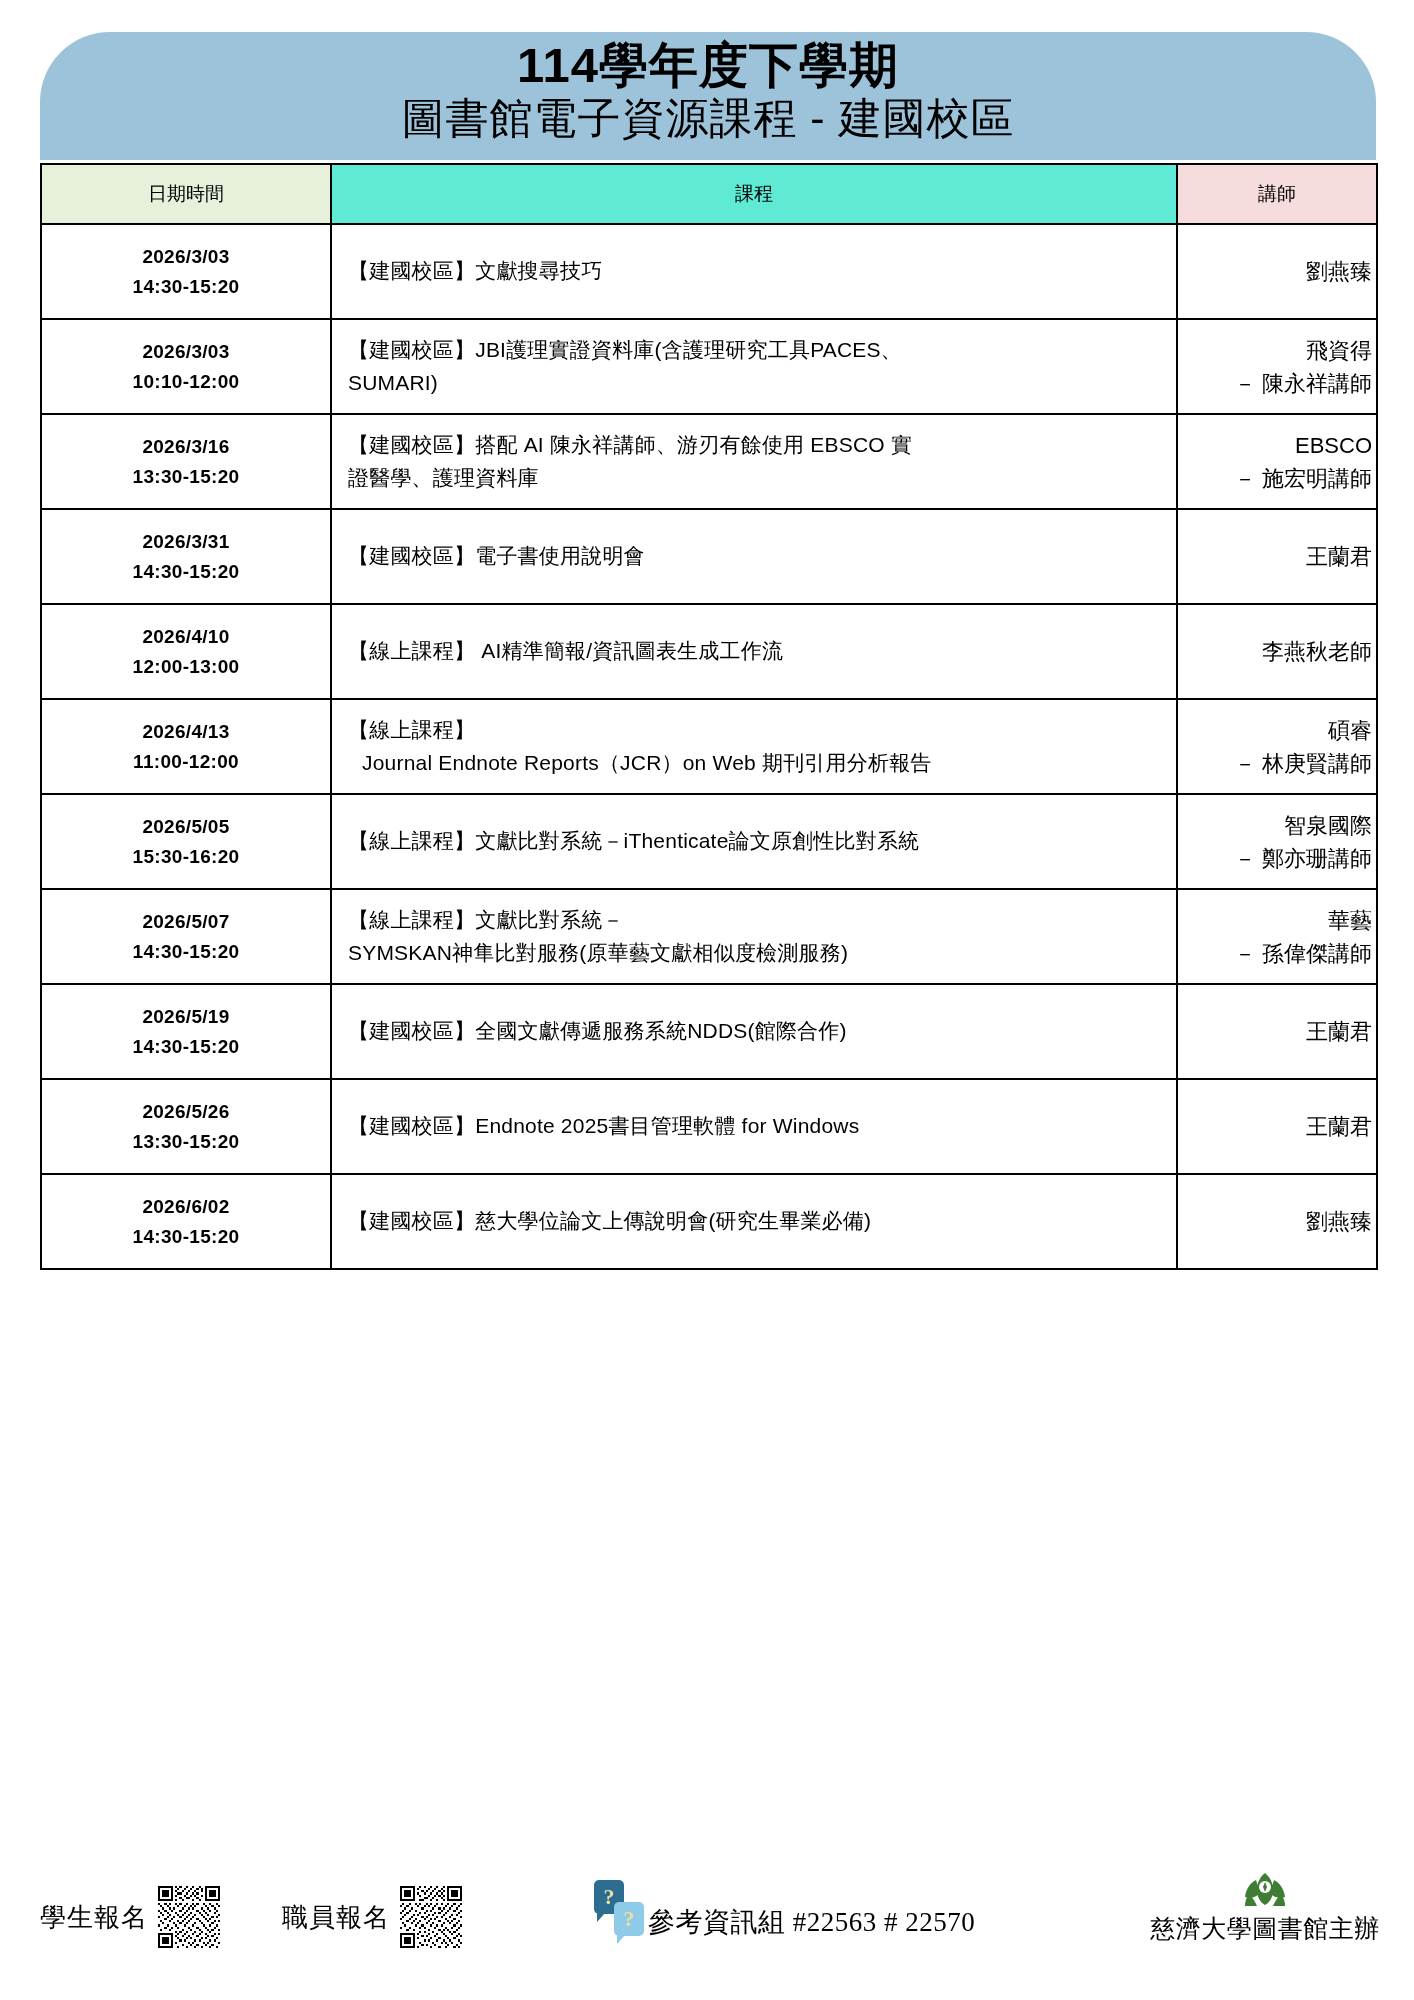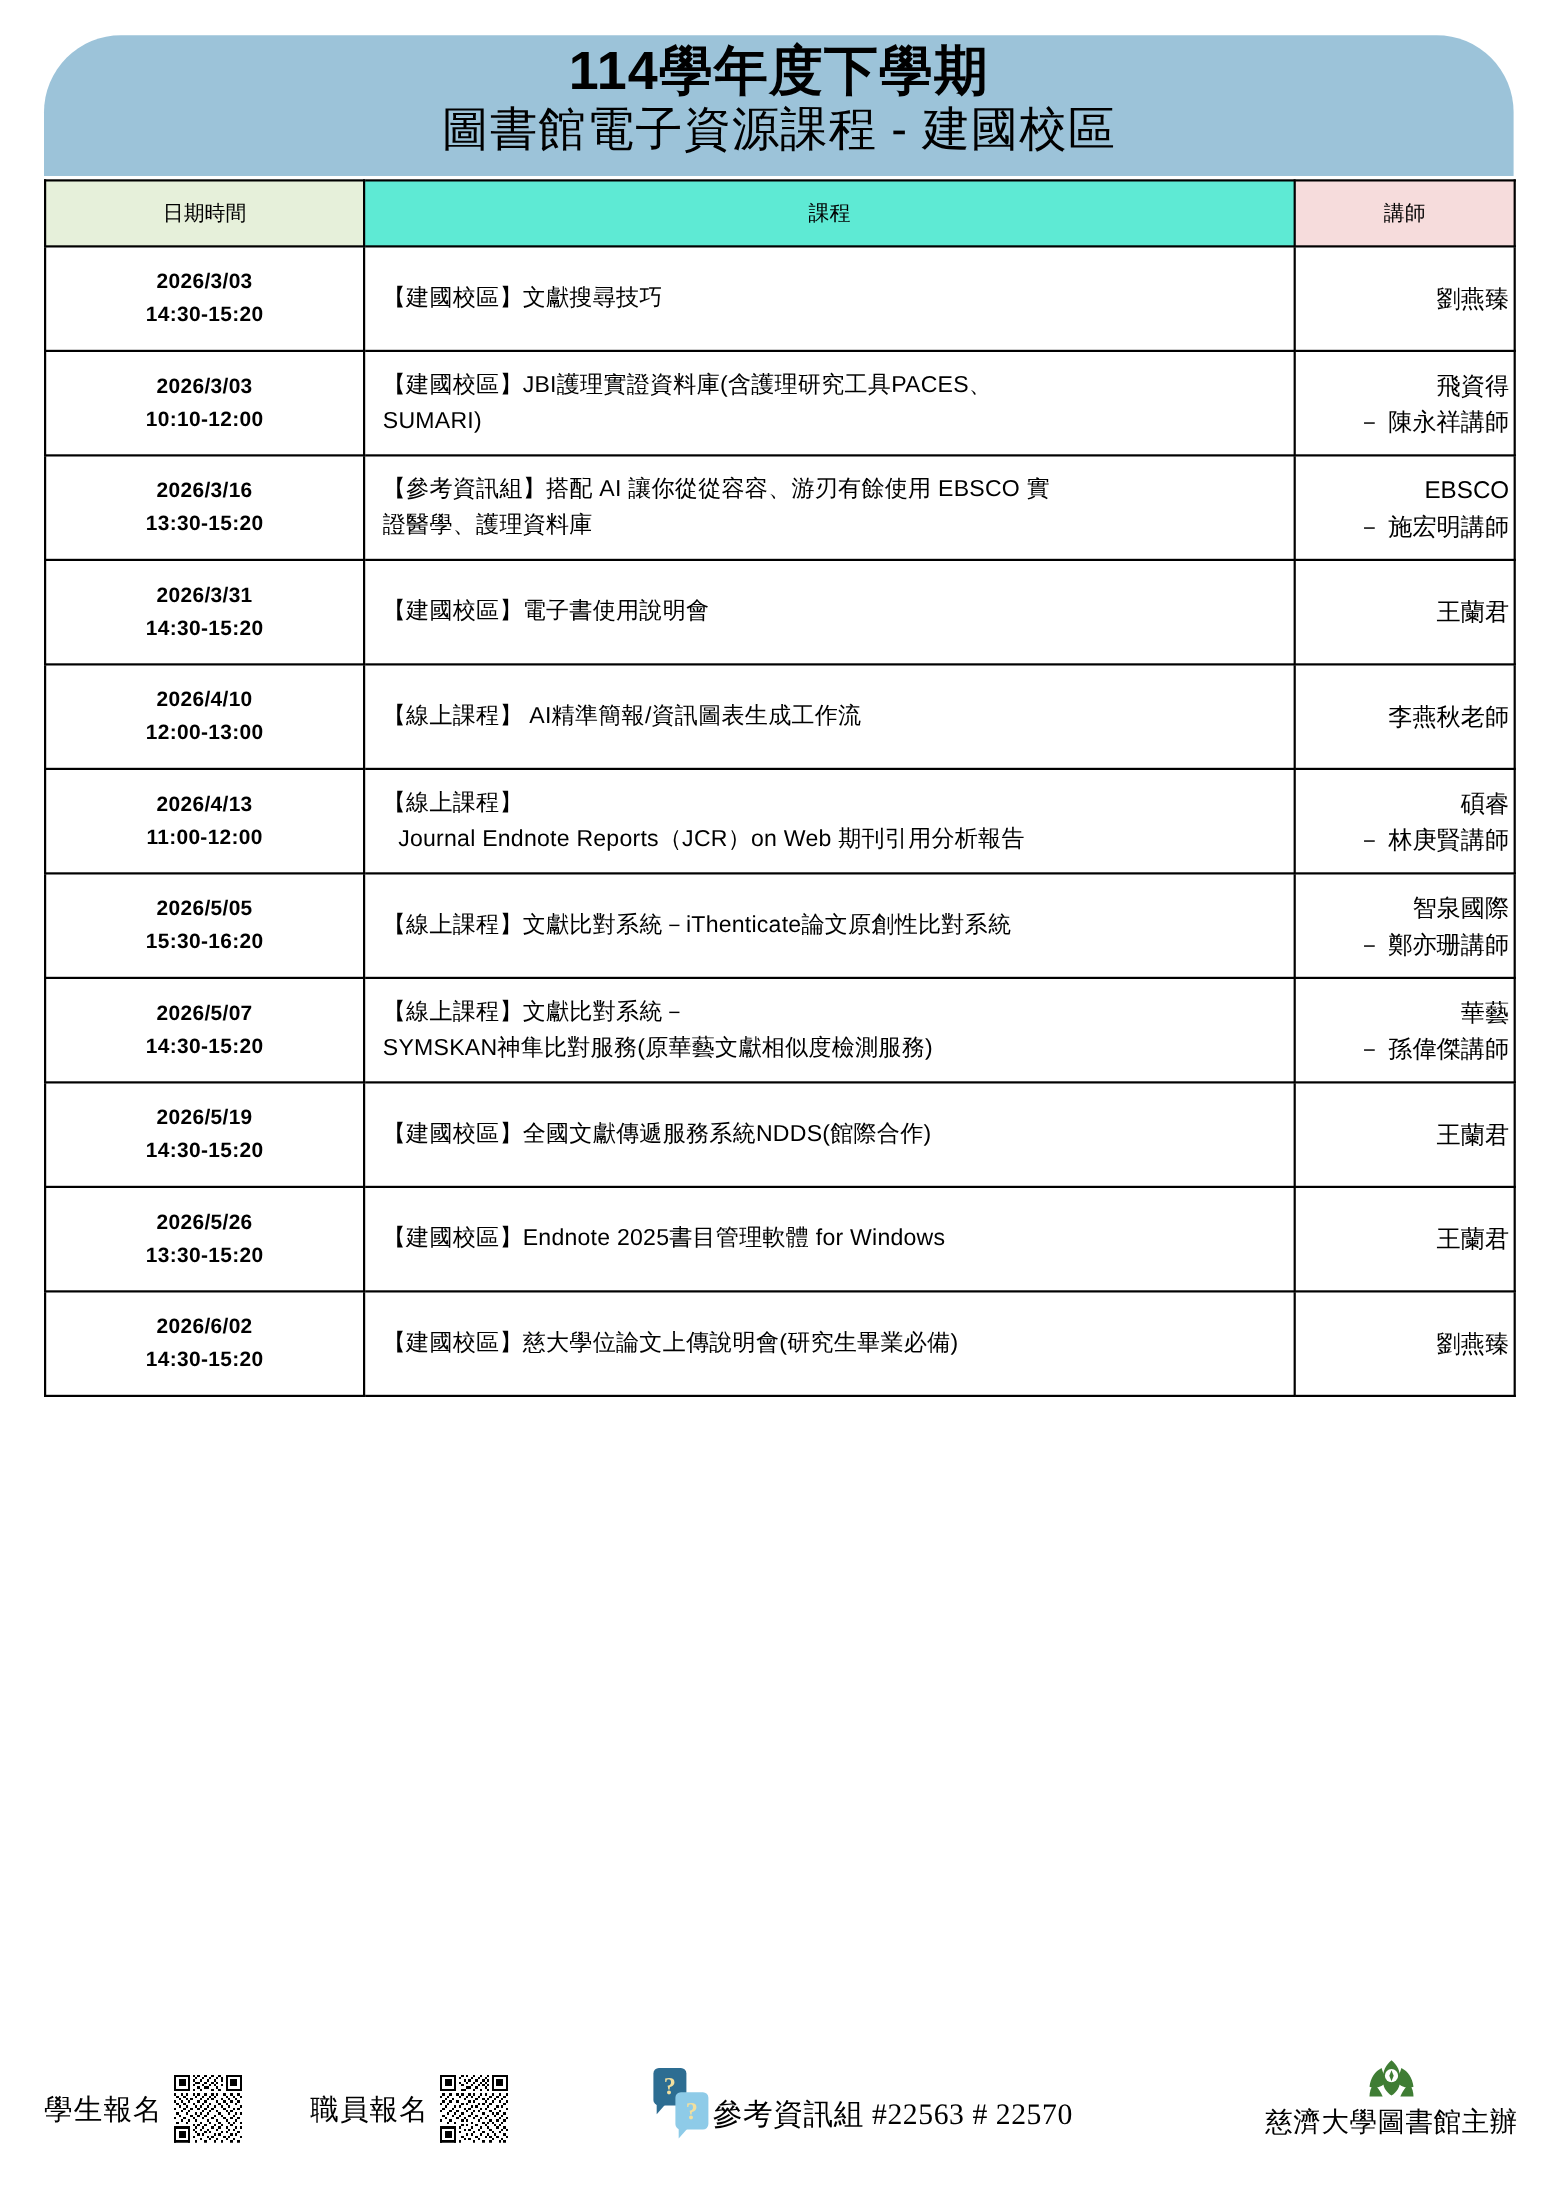--- a/index.html
+++ b/index.html
@@ -263,21 +263,21 @@
             <span class="sub">飛資得</span>
             <span class="sub">－ 陳永祥講師</span>
           </td>
         </tr>
         <tr>
           <td class="date">
             <span class="sub">2026/3/16</span>
             <span class="sub">13:30-15:20</span>
           </td>
           <td class="course">
-            <span class="sub">【參考資訊組】搭配 AI 讓你從從容容、游刃有餘使用 EBSCO 實</span>
+            <span class="sub">【建國校區】搭配 AI 陳永祥講師、游刃有餘使用 EBSCO 實</span>
             <span class="sub">證醫學、護理資料庫</span>
           </td>
           <td class="inst">
             <span class="sub">EBSCO</span>
             <span class="sub">－ 施宏明講師</span>
           </td>
         </tr>
         <tr>
           <td class="date">
             <span class="sub">2026/3/31</span>

